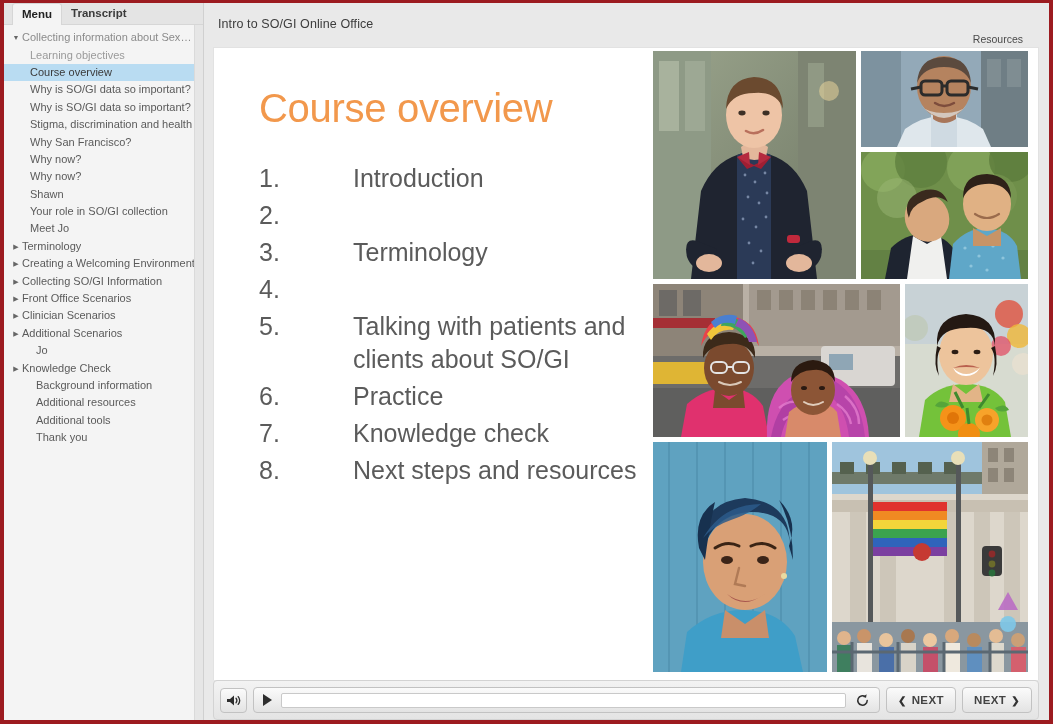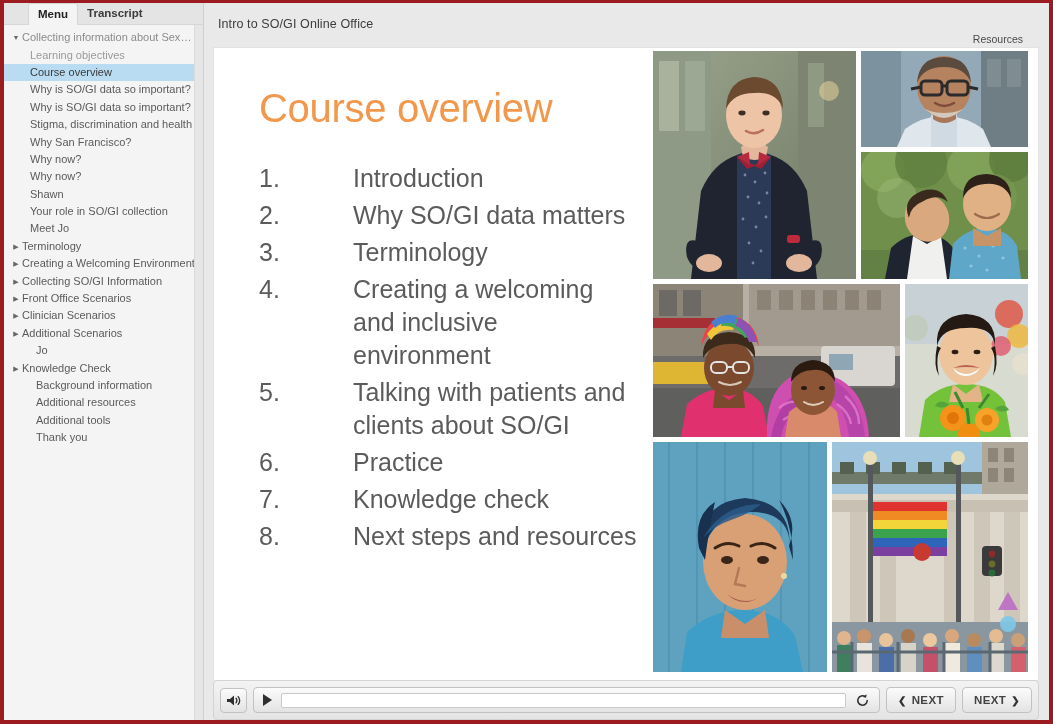--- a/index.html
+++ b/index.html
@@ -37,21 +37,21 @@
     background: #efefef;
     display: flex;
     flex-direction: column;
     border-right: 1px solid #d0d0d0;
   }
 
   #sidebar-tabs {
     display: flex;
     align-items: center;
     height: 22px;
-    padding-left: 24px;
+    padding-left: 8px;
     background: #e4e4e4;
     border-bottom: 1px solid #d6d6d6;
     flex: 0 0 22px;
   }
   .tab {
     font-size: 11.5px;
     font-weight: bold;
     color: #3b3b3b;
     padding: 3px 9px 4px 9px;
     line-height: 14px;
@@ -402,29 +402,27 @@
 
           <div id="slide-text">
             <h1 id="slide-title">Course overview</h1>
             <ol id="slide-list">
                 <li>
                   <span class="li-num">1.</span>
                   <span class="li-txt">Introduction</span>
                 </li>
                 <li>
                   <span class="li-num">2.</span>
-                  <span class="li-txt">Why SO/GI data matters</span>
                 </li>
                 <li>
                   <span class="li-num">3.</span>
                   <span class="li-txt">Terminology</span>
                 </li>
                 <li>
                   <span class="li-num">4.</span>
-                  <span class="li-txt">Creating a welcoming and inclusive environment</span>
                 </li>
                 <li>
                   <span class="li-num">5.</span>
                   <span class="li-txt">Talking with patients and clients about SO/GI</span>
                 </li>
                 <li>
                   <span class="li-num">6.</span>
                   <span class="li-txt">Practice</span>
                 </li>
                 <li>

